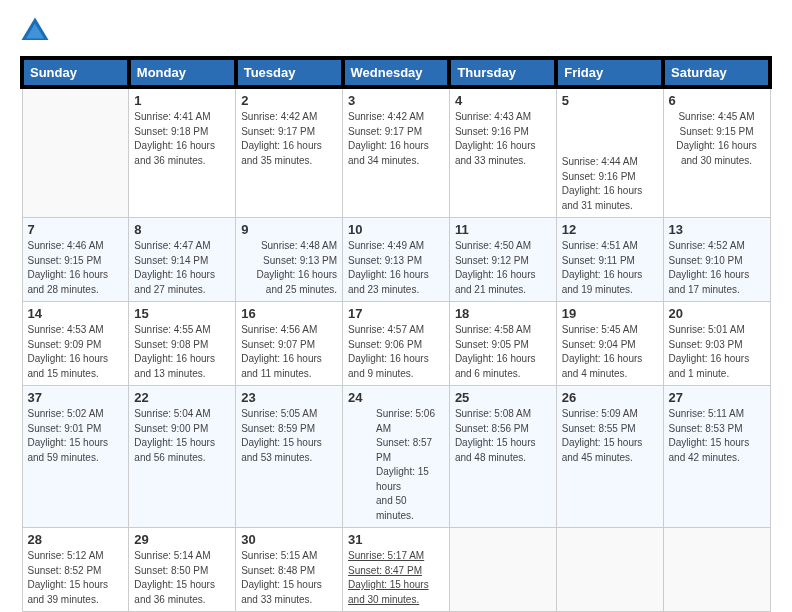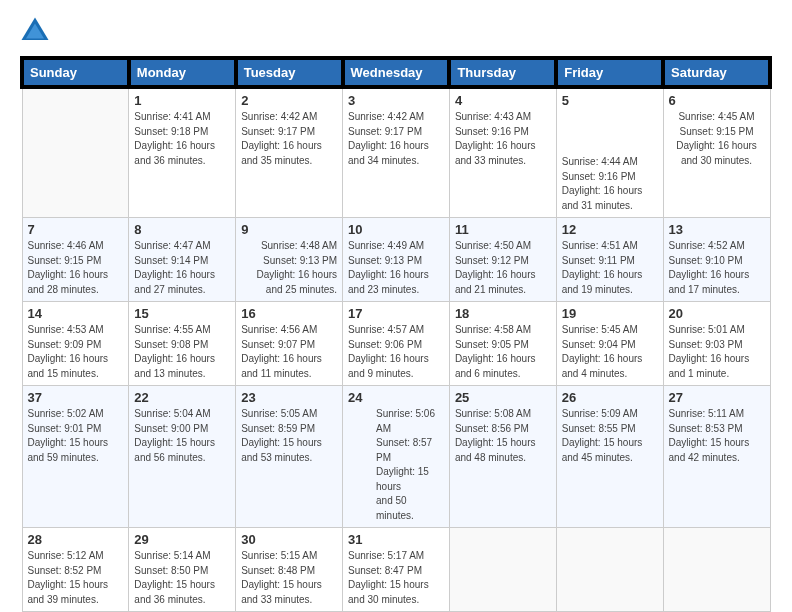--- a/index.html
+++ b/index.html
@@ -356,21 +356,21 @@
           </td>
           <td>
             <span class="day-number">30</span>
             <div class="day-info" style="white-space: pre-line;">Sunrise: 5:15 AM
 Sunset: 8:48 PM
 Daylight: 15 hours
 and 33 minutes.</div>
           </td>
           <td>
             <span class="day-number">31</span>
-            <div class="day-info" style="white-space: pre-line;">Sunrise: 5:17 AM
+            <div class="day-info" style="white-space: pre-line; text-decoration: underline;">Sunrise: 5:17 AM
 Sunset: 8:47 PM
 Daylight: 15 hours
 and 30 minutes.</div>
           </td>
           <td class="empty"></td>
           <td class="empty"></td>
           <td class="empty"></td>
         </tr>
       </tbody>
   </table>

